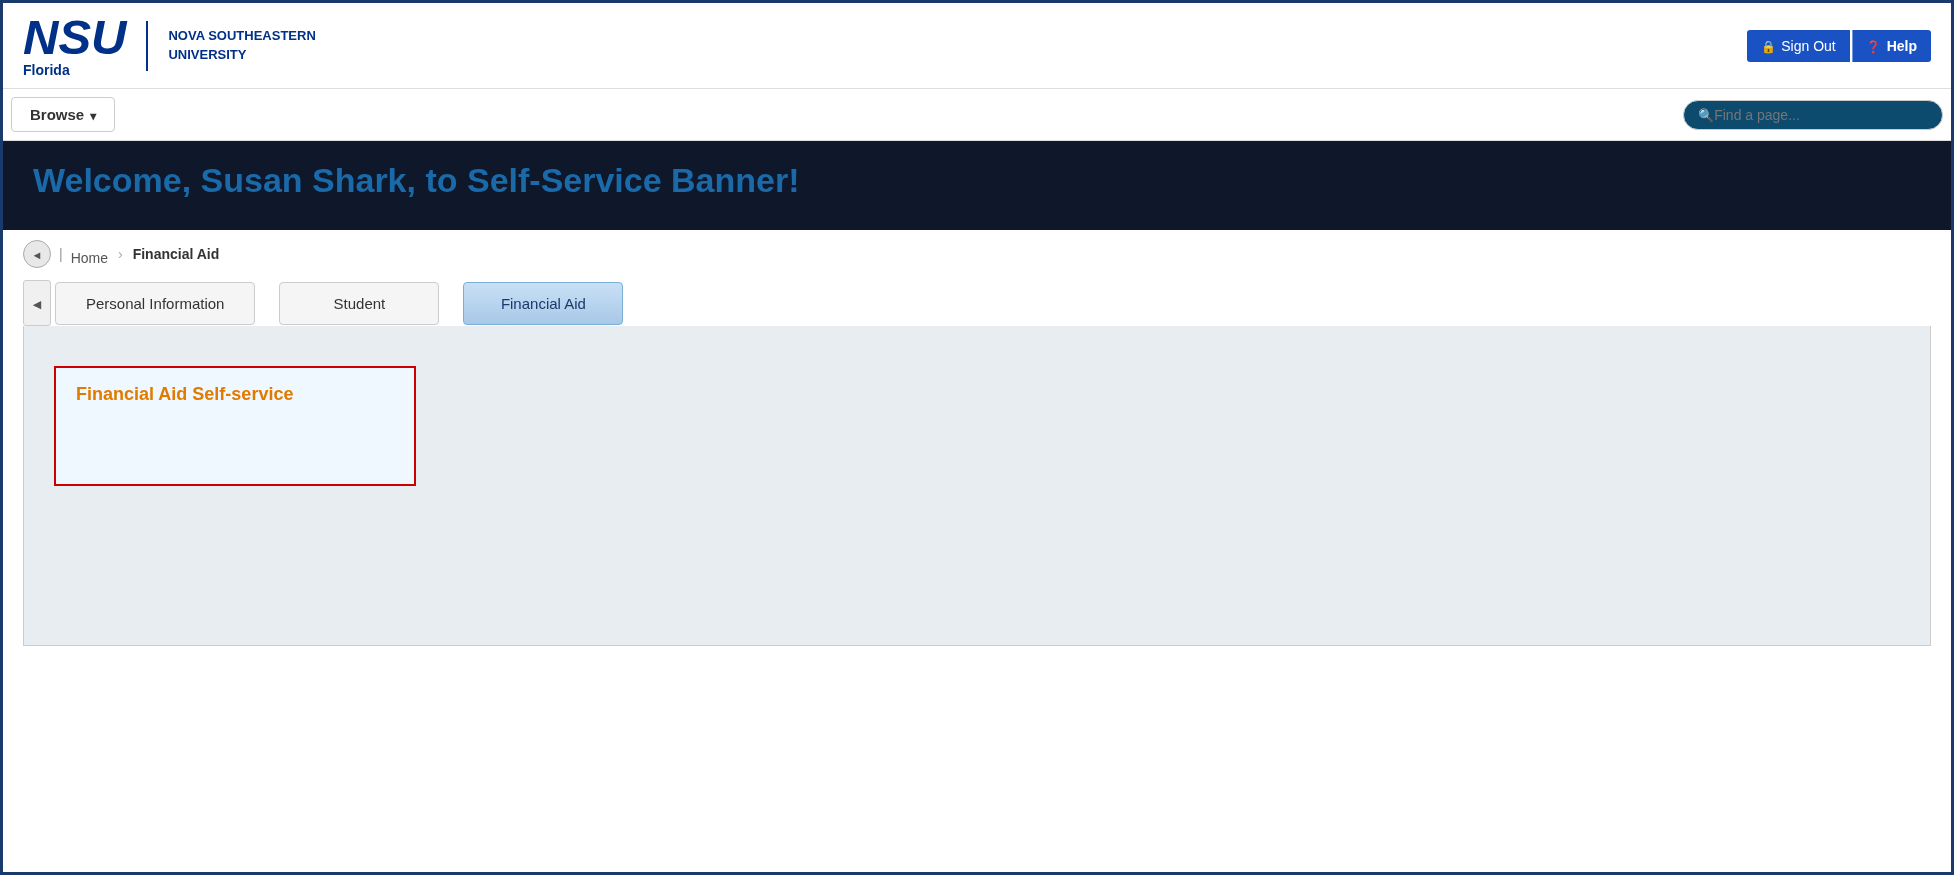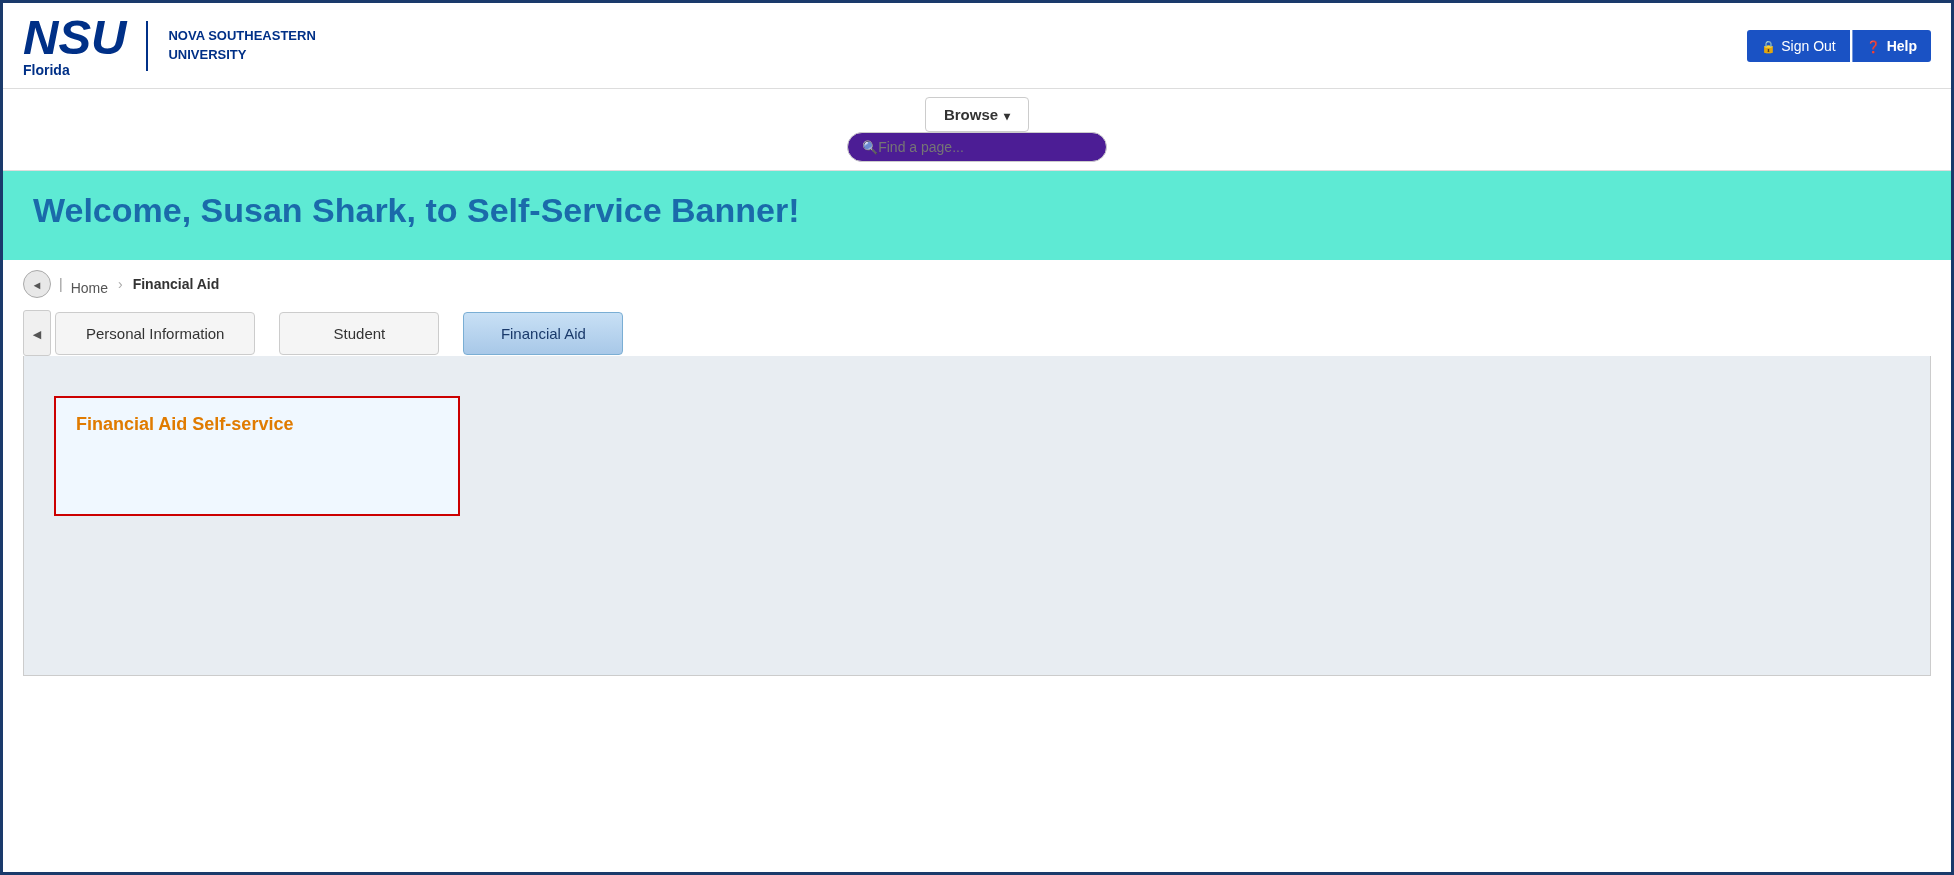--- a/index.html
+++ b/index.html
@@ -95,21 +95,20 @@
     }
 
     
     .navbar {
       display: flex;
       align-items: center;
       justify-content: space-between;
       padding: 8px 8px;
       border-bottom: 1px solid #ddd;
       background: #fff;
-      flex-direction: column;
     }
 
     .browse-btn {
       background: #fff;
       border: 1px solid #ccc;
       border-radius: 4px;
       padding: 8px 18px;
       font-size: 15px;
       font-weight: bold;
       cursor: pointer;
@@ -119,36 +118,36 @@
       color: #333;
     }
 
     .search-box {
       display: flex;
       align-items: center;
       border: 1px solid #ccc;
       border-radius: 20px;
       padding: 5px 14px;
       width: 260px;
-      background: #4c1d95;
+      background: #0c4a6e;
     }
 
     .search-box input {
       border: none;
       outline: none;
       font-size: 14px;
       color: #999;
       background: transparent;
       width: 100%;
     }
 
     
     .welcome-area {
       padding: 20px 30px 30px 30px;
-      background: #5eead4;
+      background: #0f172a;
     }
 
     .welcome-title {
       font-size: 34px;
       color: #1a6aaa;
       font-weight: bold;
     }
 
     
     .main-content {
@@ -249,21 +248,21 @@
       min-height: 320px;
       margin-top: 0;
       border-top: none;
     }
 
     
     .fa-card {
       border: 2px solid #cc0000;
       background: #f0f8ff;
       padding: 16px 3px 50px 20px;
-      width: 406px;
+      width: 362px;
       min-height: 120px;
       cursor: pointer;
     }
 
     .fa-card-title {
       color: #e07b00;
       font-size: 18px;
       font-weight: bold;
     }
 

